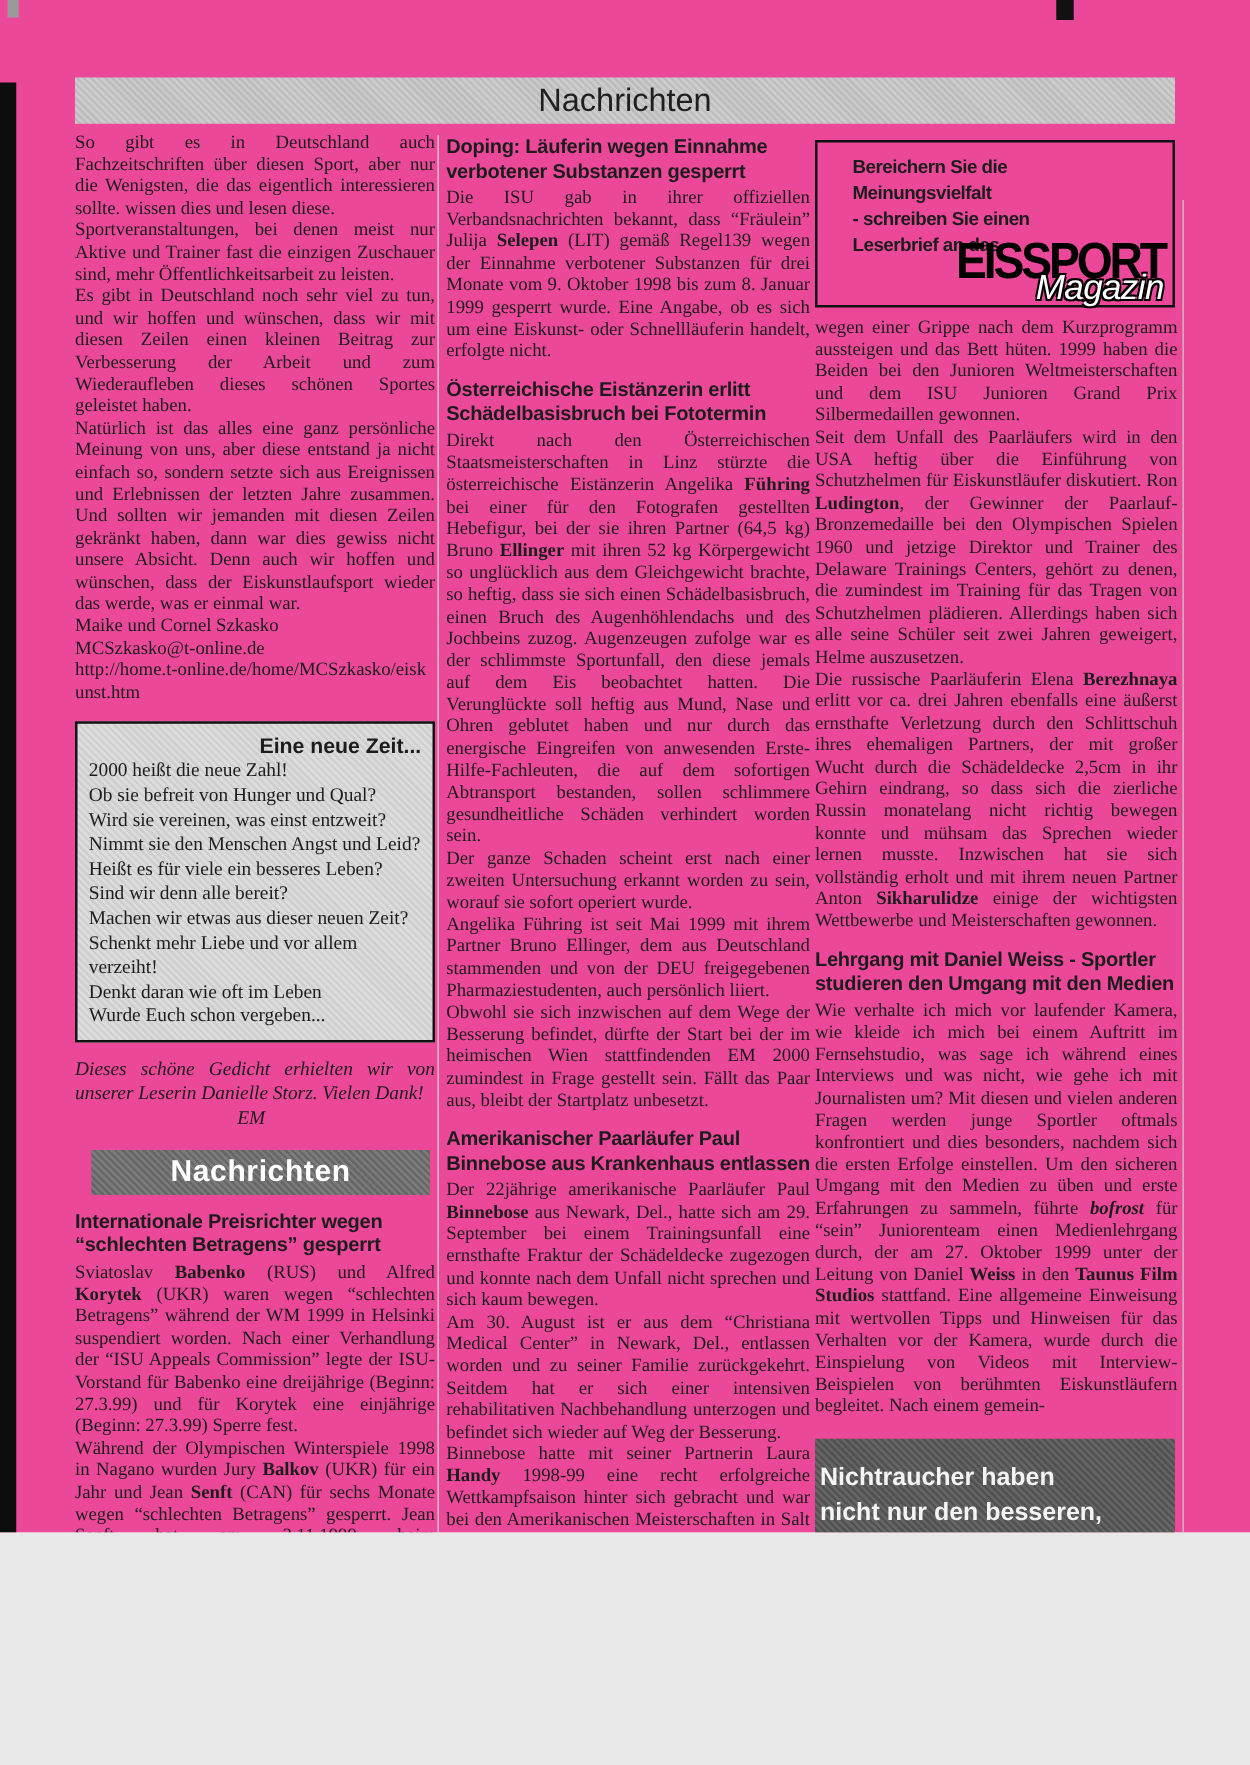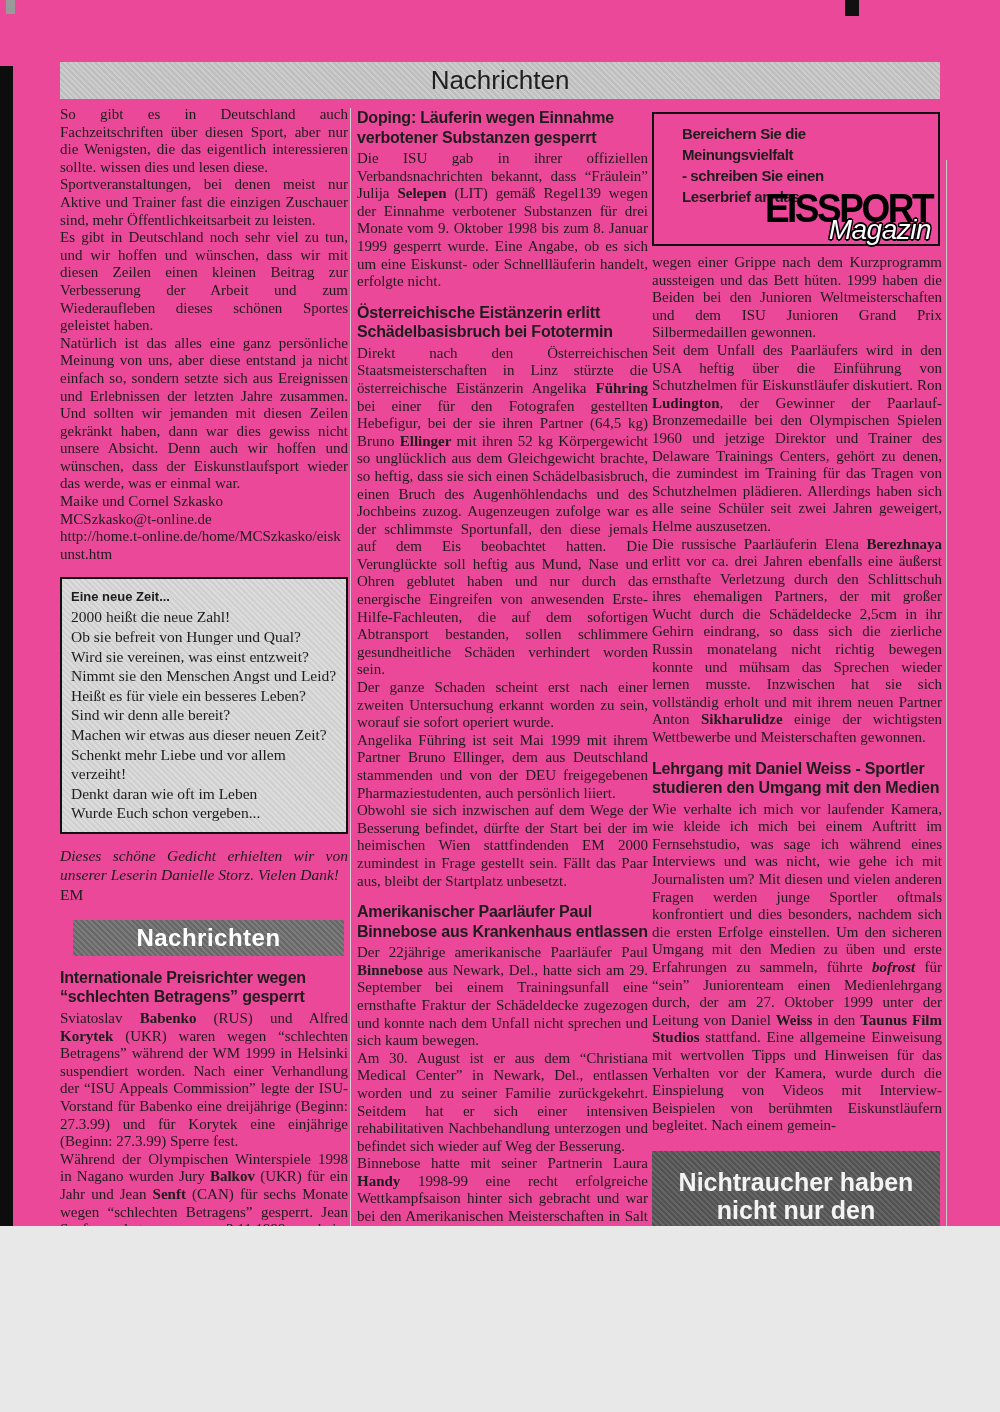--- a/index.html
+++ b/index.html
@@ -22,44 +22,44 @@
   .col2{left:357px;width:291px;}
   .col3{left:652px;width:290px;top:112px;}
   p.bt{margin:0;font-size:15px;line-height:17.6px;text-align:justify;}
   .contact{font-size:15px;line-height:17.6px;word-break:break-all;}
   .h{font-family:"Liberation Sans",sans-serif;font-weight:bold;font-size:16px;line-height:19.5px;
      margin:12px 0 3px;letter-spacing:-.2px;}
   .h.first{margin-top:2px;}
   
   .poem-box{margin-top:14px;border:2px solid #111;background:#d6d6d6;padding:7px 9px 9px;
         background-image:repeating-linear-gradient(45deg,rgba(255,255,255,.15) 0 2px,rgba(0,0,0,.03) 2px 4px);}
-  .poem-title{font-family:"Liberation Sans",sans-serif;font-weight:bold;font-size:13px;line-height:21px;}
+  .poem-title{font-family:"Liberation Sans",sans-serif;font-weight:bold;font-size:17px;line-height:21px;text-align:right;}
   .poem-line{font-size:15.5px;line-height:19.6px;}
   .credit{margin-top:12px;font-style:italic;font-size:15.5px;line-height:19px;text-align:justify;}
-  .credit-sig{font-size:15.5px;text-align:left;margin-top:2px;padding-right:6px;}
+  .credit-sig{font-style:italic;font-size:15.5px;text-align:center;margin-top:2px;padding-right:6px;}
   
   .section-bar{margin:16px 4px 0 13px;height:36px;background:#707070;
         background-image:repeating-linear-gradient(45deg,rgba(255,255,255,.08) 0 2px,rgba(0,0,0,.08) 2px 4px);}
   .section-bar .t{font-family:"Liberation Sans",sans-serif;font-weight:bold;font-size:24px;
         line-height:36px;color:#fff;text-align:center;letter-spacing:.5px;}
   
   .promo-box{position:relative;border:2px solid #111;height:112px;padding:9px 28px;margin-right:2px;}
   .promo-line{font-family:"Liberation Sans",sans-serif;font-weight:bold;font-size:15px;
         line-height:21px;letter-spacing:-.4px;}
   .logo-wrap{position:absolute;right:6px;bottom:8px;width:178px;height:48px;}
   .logo-main{position:absolute;right:0;top:0;font-family:"Liberation Sans",sans-serif;font-weight:bold;
         font-size:37px;line-height:37px;letter-spacing:-2.5px;transform:scaleY(1.1);transform-origin:top right;color:#000;}
   .logo-sub{position:absolute;right:1px;top:26px;font-family:"Liberation Sans",sans-serif;
         font-weight:normal;font-style:italic;font-size:28px;color:#fff;letter-spacing:-.5px;
         text-shadow:-1.4px -1.4px 0 #000,1.4px -1.4px 0 #000,-1.4px 1.4px 0 #000,1.4px 1.4px 0 #000,0 1.6px 0 #000,0 -1.6px 0 #000;}
   
   .smoke-box{margin-top:16px;margin-right:2px;background:#595959;padding:17px 4px 15px;
         background-image:repeating-linear-gradient(45deg,rgba(255,255,255,.07) 0 2px,rgba(0,0,0,.08) 2px 4px);}
-  .smoke-line{font-family:"Liberation Sans",sans-serif;font-weight:bold;font-size:25px;
-        line-height:28px;color:#f4f4f4;text-align:center;}
+  .smoke-line{font-family:"Liberation Sans",sans-serif;font-weight:bold;font-size:20px;
+        line-height:28px;color:#f4f4f4;text-align:left;}
   
   .ticker-bar{position:absolute;left:60px;top:1318px;width:862px;height:36px;background:#cacaca;
         background-image:repeating-linear-gradient(45deg,rgba(255,255,255,.12) 0 2px,rgba(0,0,0,.04) 2px 4px);}
   .ticker-bar .t{font-family:"Liberation Sans",sans-serif;font-style:italic;font-size:22px;
         line-height:36px;text-align:center;color:#222;letter-spacing:.5px;font-weight:bold;}
   .footer{position:absolute;left:42px;top:1358px;display:flex;align-items:center;gap:6px;
         font-family:"Liberation Sans",sans-serif;}
   .footer .num{font-weight:bold;font-size:20px;}
   .footer .issue{font-weight:bold;font-size:16.5px;margin-left:4px;}
   .footer .mag{font-size:16.5px;}

